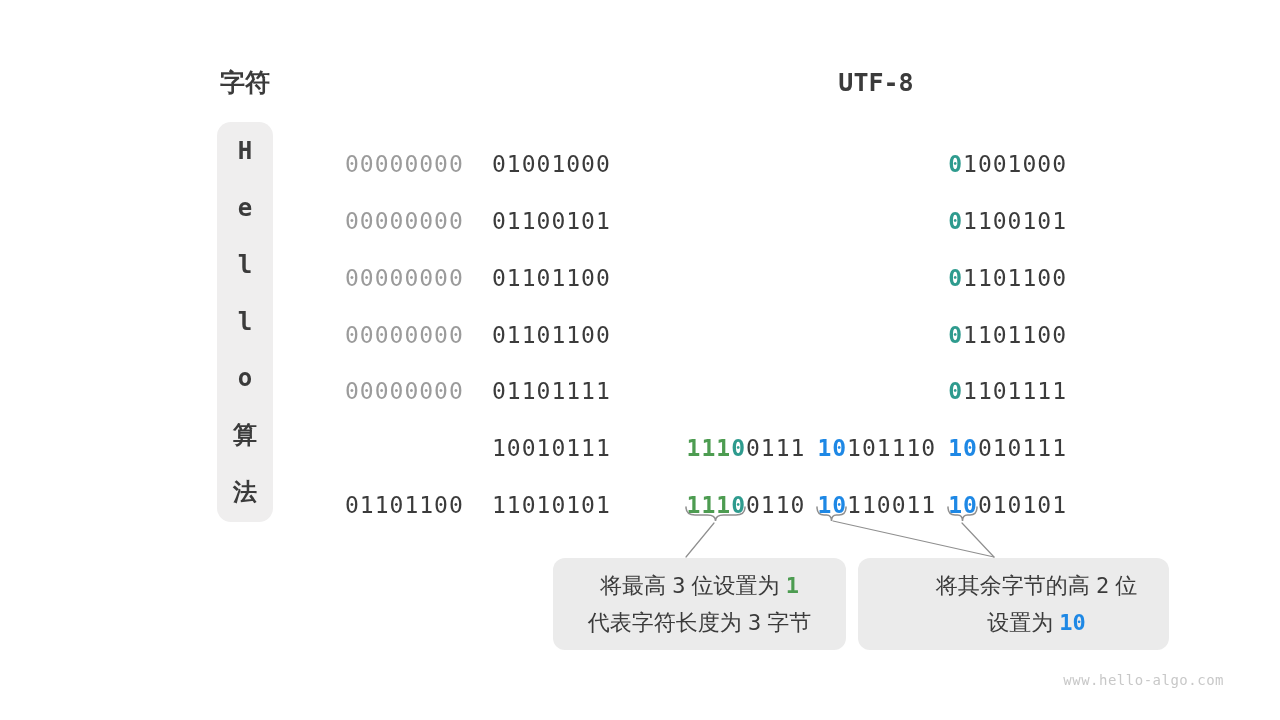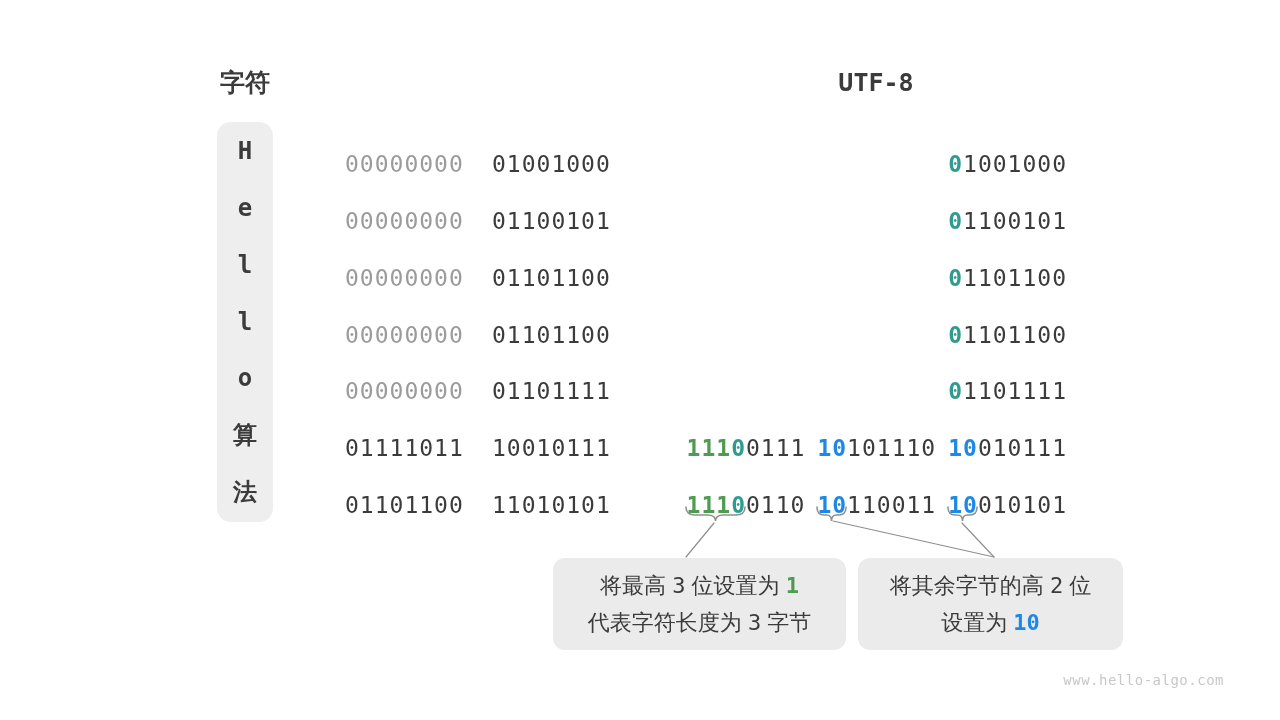--- a/index.html
+++ b/index.html
@@ -49,21 +49,20 @@
       <div class="cell bin utf8row" style="top: 248.7px;"><span class="group"><span style="color: rgb(46, 155, 142); font-weight: bold;">0</span><span style="color: rgb(59, 59, 59);">1101100</span></span></div>
       <div class="cell char-cell" style="top: 305.5px;">l</div>
       <div class="cell bin" style="top: 305.5px; left: 345px;"><span style="color: rgb(155, 155, 155);">00000000</span></div>
       <div class="cell bin" style="top: 305.5px; left: 492px;"><span style="color: rgb(59, 59, 59);">01101100</span></div>
       <div class="cell bin utf8row" style="top: 305.5px;"><span class="group"><span style="color: rgb(46, 155, 142); font-weight: bold;">0</span><span style="color: rgb(59, 59, 59);">1101100</span></span></div>
       <div class="cell char-cell" style="top: 362.3px;">o</div>
       <div class="cell bin" style="top: 362.3px; left: 345px;"><span style="color: rgb(155, 155, 155);">00000000</span></div>
       <div class="cell bin" style="top: 362.3px; left: 492px;"><span style="color: rgb(59, 59, 59);">01101111</span></div>
       <div class="cell bin utf8row" style="top: 362.3px;"><span class="group"><span style="color: rgb(46, 155, 142); font-weight: bold;">0</span><span style="color: rgb(59, 59, 59);">1101111</span></span></div>
       <div class="cell char-cell" style="top: 419.1px;">算</div>
-      <div class="cell bin" style="top: 419.1px; left: 345px;"><span style="color: rgb(59, 59, 59);">01111011</span></div>
       <div class="cell bin" style="top: 419.1px; left: 492px;"><span style="color: rgb(59, 59, 59);">10010111</span></div>
       <div class="cell bin utf8row" style="top: 419.1px;"><span class="group"><span style="color: rgb(77, 156, 81); font-weight: bold;">111</span><span style="color: rgb(46, 155, 142); font-weight: bold;">0</span><span style="color: rgb(59, 59, 59);">0111</span></span><span class="group"><span style="color: rgb(30, 136, 229); font-weight: bold;">10</span><span style="color: rgb(59, 59, 59);">101110</span></span><span class="group"><span style="color: rgb(30, 136, 229); font-weight: bold;">10</span><span style="color: rgb(59, 59, 59);">010111</span></span></div>
       <div class="cell char-cell" style="top: 476px;">法</div>
       <div class="cell bin" style="top: 476px; left: 345px;"><span style="color: rgb(59, 59, 59);">01101100</span></div>
       <div class="cell bin" style="top: 476px; left: 492px;"><span style="color: rgb(59, 59, 59);">11010101</span></div>
       <div class="cell bin utf8row" style="top: 476px;"><span class="group"><span style="color: rgb(77, 156, 81); font-weight: bold;">111</span><span style="color: rgb(46, 155, 142); font-weight: bold;">0</span><span style="color: rgb(59, 59, 59);">0110</span></span><span class="group"><span style="color: rgb(30, 136, 229); font-weight: bold;">10</span><span style="color: rgb(59, 59, 59);">110011</span></span><span class="group"><span style="color: rgb(30, 136, 229); font-weight: bold;">10</span><span style="color: rgb(59, 59, 59);">010101</span></span></div>
     </div>
 
   <svg class="abs" style="left:0;top:0;" width="1280" height="720" viewBox="0 0 1280 720">
     <g fill="none" stroke="#8F8F8F" stroke-width="1.5" stroke-linecap="round">
@@ -75,19 +74,19 @@
       <line x1="714" y1="523" x2="686" y2="557"></line>
       <line x1="833" y1="521" x2="994" y2="557"></line>
       <line x1="962" y1="523" x2="994" y2="557"></line>
     </g>
   </svg>
 
   <div class="callout" style="left:553px;width:293px;">
       <div><span style="color: rgb(59, 59, 59);">将最高 </span><span class="mono" style="color: rgb(59, 59, 59);">3</span><span style="color: rgb(59, 59, 59);"> 位设置为 </span><span class="mono" style="color: rgb(77, 156, 81); font-weight: bold;">1</span></div>
       <div><span style="color: rgb(59, 59, 59);">代表字符长度为 </span><span class="mono" style="color: rgb(59, 59, 59);">3</span><span style="color: rgb(59, 59, 59);"> 字节</span></div>
     </div>
-  <div class="callout" style="left:858px;width:265px;">
+  <div class="callout" style="left:858px;width:265px;padding-left:46px;">
       <div><span style="color: rgb(59, 59, 59);">将其余字节的高 </span><span class="mono" style="color: rgb(59, 59, 59);">2</span><span style="color: rgb(59, 59, 59);"> 位</span></div>
       <div><span style="color: rgb(59, 59, 59);">设置为 </span><span class="mono" style="color: rgb(30, 136, 229); font-weight: bold;">10</span></div>
     </div>
 
   <div id="watermark">www.hello-algo.com</div>
 </div>
 
 </body></html>

